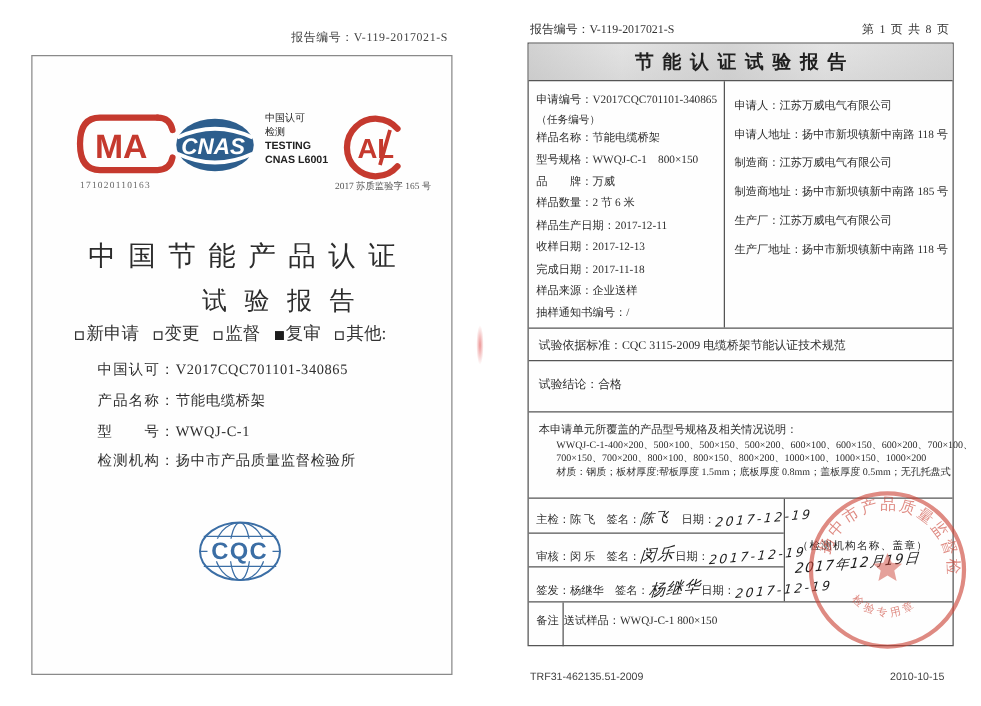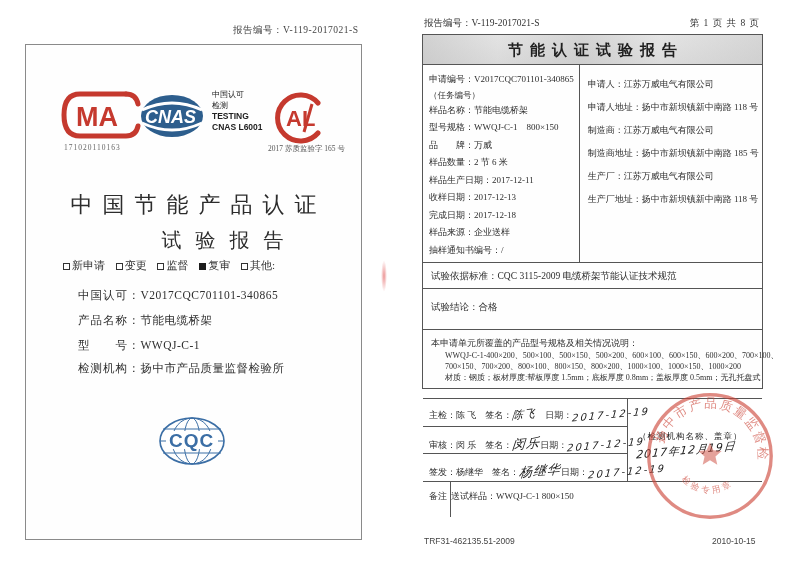--- a/index.html
+++ b/index.html
@@ -20,37 +20,37 @@
   #cma-number { left:64px; top:143px; font-size:7.5px; color:#666; letter-spacing:1px; }
   #cnas-logo { left:140px; top:94px; }
   #cnas-caption { left:212px; top:90px; font-size:8px; color:#222; line-height:10.5px; font-family:"Liberation Sans",sans-serif; }
   #cnas-caption .b { font-weight:bold; font-size:8.5px; }
   #cal-logo { left:274px; top:92px; }
   #cal-caption { left:268px; top:144px; font-size:7.5px; color:#555; }
 
   #left-title-1 { left:25px; top:190px; width:337px; text-align:center; font-size:22px; letter-spacing:10px; text-indent:10px; color:#2c2c2c; font-weight:500; }
   #left-title-2 { left:25px; top:227px; width:337px; text-align:center; font-size:20px; letter-spacing:14px; text-indent:14px; color:#2c2c2c; font-weight:500;margin-left:29px; }
 
-  #checkbox-row { left:25px; top:258px; width:288px; text-align:center; font-size:11px; color:#333; }
+  #checkbox-row { left:25px; top:258px; width:288px; text-align:right; font-size:14px; color:#333; }
   .cb-item { display:inline-block; margin:0 4px; white-space:nowrap; }
   .cb-box { display:inline-block; width:7px; height:7px; border:1px solid #333; vertical-align:-1px; margin-right:2px; background:#fff; }
   .cb-box.checked { background:#1c1c1c; border-color:#1c1c1c; }
 
   .lp-field { left:78px; font-size:11.5px; color:#2e2e2e; letter-spacing:.5px; }
   .lp-field .lab { letter-spacing:1px; }
 
   #cqc-logo { left:158px; top:416px; }
 
   #red-mark { left:381px; top:260px; width:6px; height:32px; background:radial-gradient(ellipse at center, rgba(220,60,60,.55), rgba(220,60,60,0) 70%); border-radius:50%; }
 
   
   #right-report-no { left:424px; top:17px; font-size:9.5px; color:#333; }
   #page-indicator { left:640px; top:17px; width:120px; text-align:right; font-size:9.5px; color:#333; letter-spacing:1px; }
 
-  #rtable { left:422px; top:34px; width:341px; height:355px; border:1px solid #555; background:#fefefe; }
+  #rtable { left:422px; top:34px; width:341px; height:483px; border:1px solid #555; background:#fefefe; }
   #rtitle-row { left:0; top:0; width:100%; height:30px; line-height:30px; text-align:center;
     font-size:15px; font-weight:bold; letter-spacing:7px; text-indent:7px; color:#1f1f1f;
     border-bottom:1px solid #555;
     background:linear-gradient(90deg, rgba(190,190,190,.45), rgba(235,235,235,.15) 22%, rgba(198,198,198,.5) 47%, rgba(238,238,238,.2) 70%, rgba(200,200,200,.45)),
                linear-gradient(#e2e2e2,#d6d6d6);
   }
   #info-section { left:0; top:30px; width:100%; height:197px; display:flex; }
   #info-left { width:170px; border-right:1px solid #555; padding:6px 5px 0 6px; }
   #info-right { flex:1; padding:8px 4px 0 8px; }
   .il-line { font-size:9px; line-height:17.5px; color:#2e2e2e; white-space:nowrap; }
@@ -166,21 +166,21 @@
   <div class="abs" id="info-section">
     <div id="info-left">
       <div class="il-line">申请编号：V2017CQC701101-340865</div>
       <div class="il-line sub">（任务编号）</div>
       <div class="il-line">样品名称：节能电缆桥架</div>
       <div class="il-line">型号规格：WWQJ-C-1　800×150</div>
       <div class="il-line">品　　牌：万威</div>
       <div class="il-line">样品数量：2 节 6 米</div>
       <div class="il-line">样品生产日期：2017-12-11</div>
       <div class="il-line">收样日期：2017-12-13</div>
-      <div class="il-line">完成日期：2017-12-18</div>
+      <div class="il-line">完成日期：2017-11-18</div>
       <div class="il-line">样品来源：企业送样</div>
       <div class="il-line">抽样通知书编号：/</div>
     </div>
     <div id="info-right">
       <div class="ir-line">申请人：江苏万威电气有限公司</div>
       <div class="ir-line">申请人地址：扬中市新坝镇新中南路 118 号</div>
       <div class="ir-line">制造商：江苏万威电气有限公司</div>
       <div class="ir-line">制造商地址：扬中市新坝镇新中南路 185 号</div>
       <div class="ir-line">生产厂：江苏万威电气有限公司</div>
       <div class="ir-line">生产厂地址：扬中市新坝镇新中南路 118 号</div>

